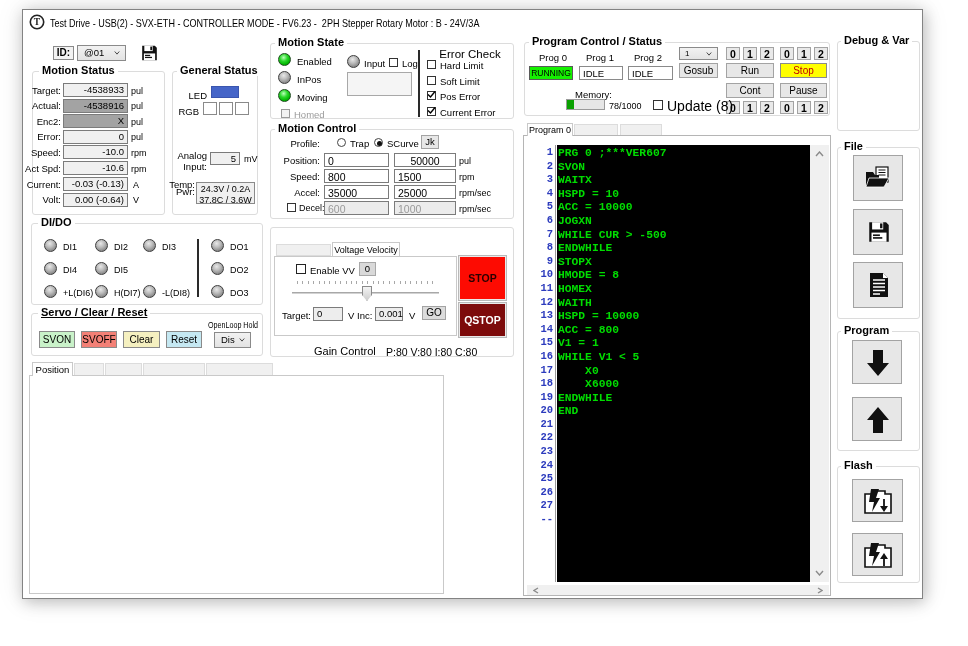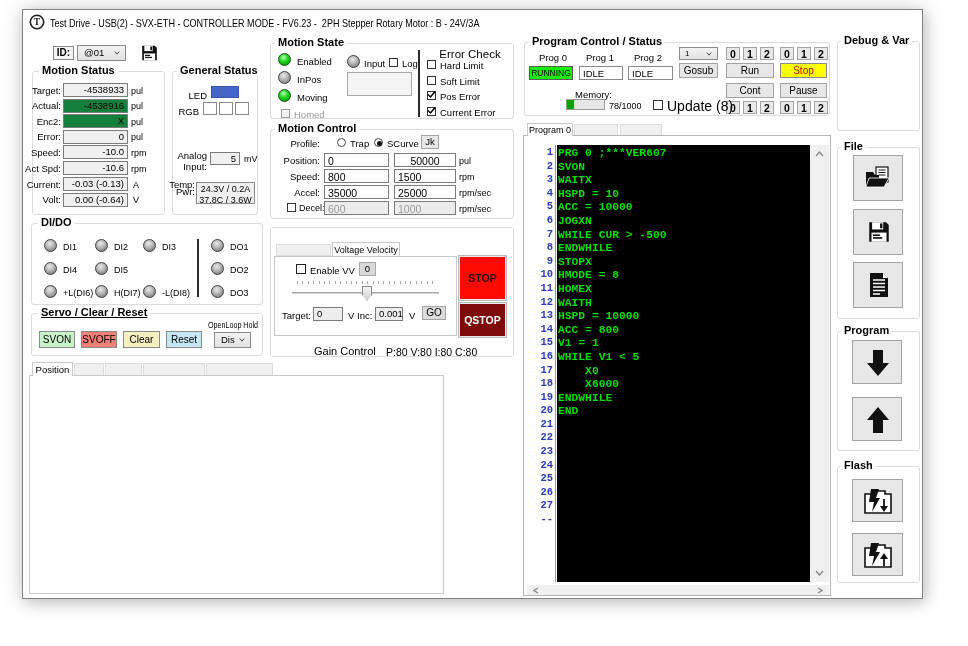--- a/index.html
+++ b/index.html
@@ -3,21 +3,21 @@
 <style>
 html,body{margin:0;padding:0;background:#fff;width:968px;height:646px;overflow:hidden;}
 *{box-sizing:border-box;}
 body{font-family:"Liberation Sans",sans-serif;color:#000;}
 #win{position:absolute;left:22px;top:9px;width:901px;height:590px;background:#fff;border:1px solid #838383;box-shadow:2px 3px 14px rgba(0,0,0,.22),0 0 26px rgba(0,0,0,.10);}
 .g{position:absolute;border:1px solid #dcdcdc;border-radius:3px;}
 .gt{position:absolute;top:-7px;left:7px;background:#fff;padding:0 3px;font-weight:bold;font-size:11px;line-height:12px;white-space:nowrap;}
 .lbl{position:absolute;font-size:9.5px;line-height:11px;white-space:nowrap;}
 .rlbl{position:absolute;font-size:9.5px;line-height:11px;text-align:right;white-space:nowrap;}
 .fld{position:absolute;border:1px solid #7b7b7b;background:#f0f0f0;font-size:9.5px;text-align:right;padding:0 3px;line-height:12px;white-space:nowrap;}
-.wfld{background:#15803d;}
+.wfld{background:#a3a3a3;}
 .efld{position:absolute;border:1px solid #7b7b7b;background:#fff;font-size:10.5px;text-align:left;padding:1px 3px;line-height:12px;}
 .unit{position:absolute;font-size:9px;line-height:10px;white-space:nowrap;}
 .ledg{position:absolute;border-radius:50%;border:1.5px solid #3e3e3e;background:radial-gradient(circle at 42% 32%,#e8e8e8,#bdbdbd 38%,#939393 68%,#6f6f6f);}
 .ledon{position:absolute;border-radius:50%;border:1.5px solid #1e4d1e;background:radial-gradient(circle at 42% 32%,#baffba,#2cd82c 38%,#00b400 70%,#008000);}
 .cb{position:absolute;width:9px;height:9px;border:1px solid #333;background:#fff;}
 .cbg{border-color:#9a9a9a;background:#f2f2f2;}
 .chk{position:absolute;width:11px;height:11px;}
 .btn{position:absolute;background:#e7e7e7;border:1px solid #a3a3a3;text-align:center;font-size:10px;}
 .sbtn{position:absolute;background:#e9e9e9;border:1px solid #a3a3a3;text-align:center;font-size:10.5px;font-weight:bold;}
 .tabg{position:absolute;background:#f0f0f0;border:1px solid #dcdcdc;}

